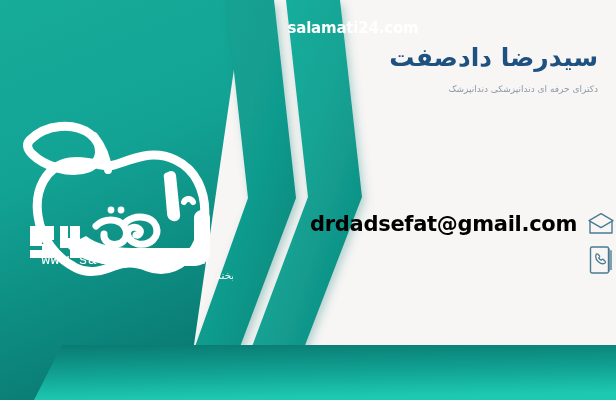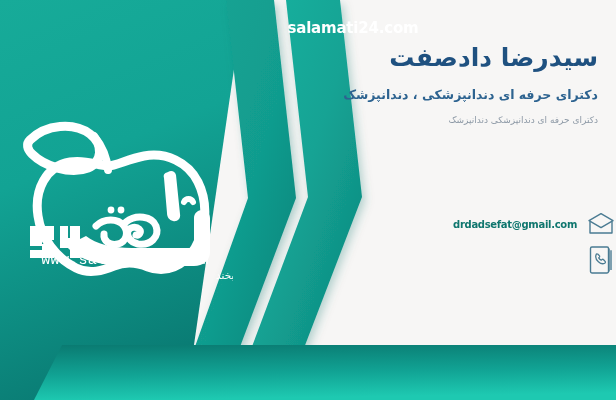--- a/index.html
+++ b/index.html
@@ -108,23 +108,23 @@
     width: 30px;
     height: 32px;
     display: flex;
     align-items: center;
     justify-content: center;
     color: #3d6d86;
   }
   .contact-icon svg { display: block; }
 
   .contact-text {
-    font-size: 10px;
+    font-size: 21px;
     font-weight: 700;
-    color: #0f766e;
+    color: #000000;
     letter-spacing: -0.3px;
     white-space: nowrap;
     direction: ltr;
     unicode-bidi: embed;
   }
 
   .contact-text.fa {
     direction: rtl;
     font-size: 9.5px;
     font-weight: 400;
@@ -263,21 +263,20 @@
     <span style="position:absolute;width:0;height:0;overflow:hidden;">سلامتی</span>
     <span style="position:absolute;width:0;height:0;overflow:hidden;">24</span>
     <span style="position:absolute;width:0;height:0;overflow:hidden;">به راحتی یک لبخند</span>
   </div>
 
   <div style="position:absolute;left:20px;top:252px;width:210px;text-align:center;
               font-size:15px;font-weight:400;color:#ffffff;letter-spacing:0.3px;z-index:5;font-family:Liberation Mono, monospace;">www.salamati24.com</div>
 
   <div id="content">
     <div class="name-title">سیدرضا دادصفت</div>
-    <div class="job-title">دکترای حرفه ای دندانپزشکی ، دندانپزشک</div>
     <div class="job-subtitle">دکترای حرفه ای دندانپزشکی دندانپزشک</div>
   </div>
 
   <div id="contact-list">
 
     <div class="contact-row">
       <span class="contact-icon">
         <svg width="28" height="24" viewBox="0 0 28 24" fill="none" stroke="#4a7b92" stroke-width="1.4" stroke-linejoin="round">
           <path d="M3,9.5 L3,21 L25,21 L25,9.5"></path>
           <path d="M2,8.6 L14,1.6 L26,8.6 L14,15.6 Z"></path>

